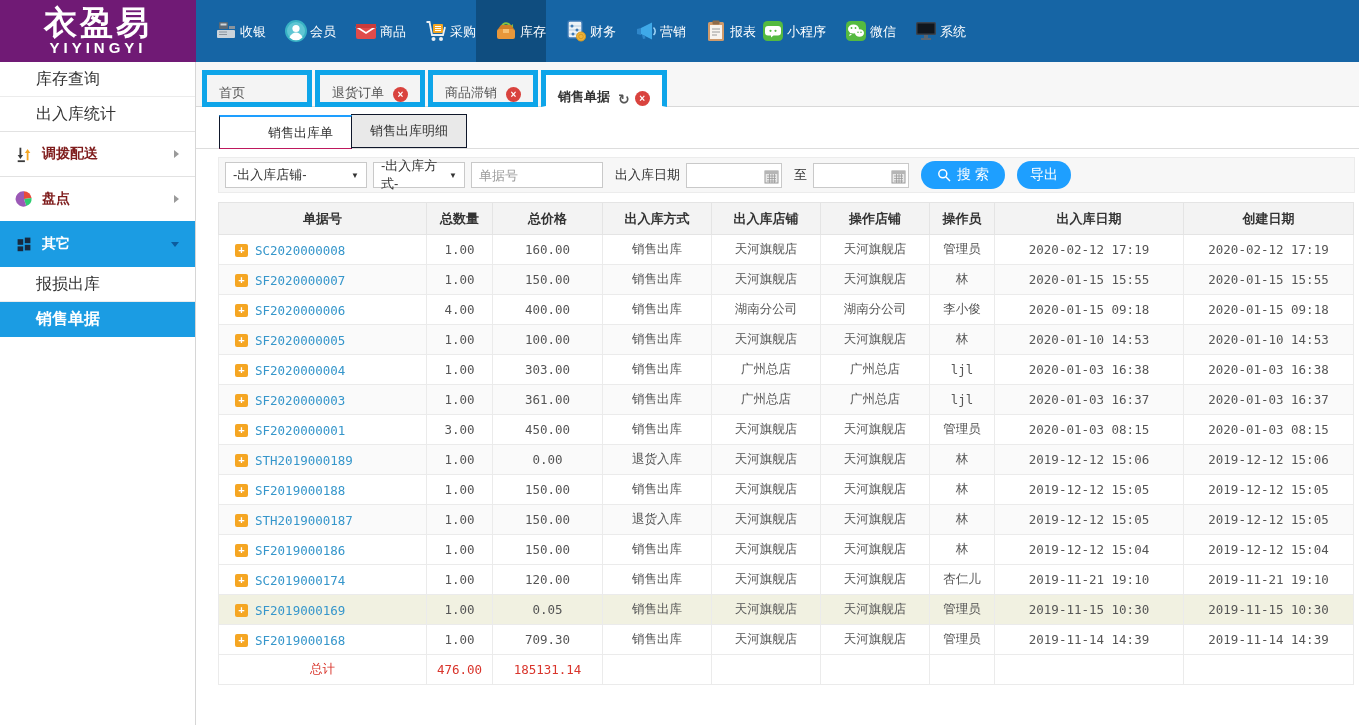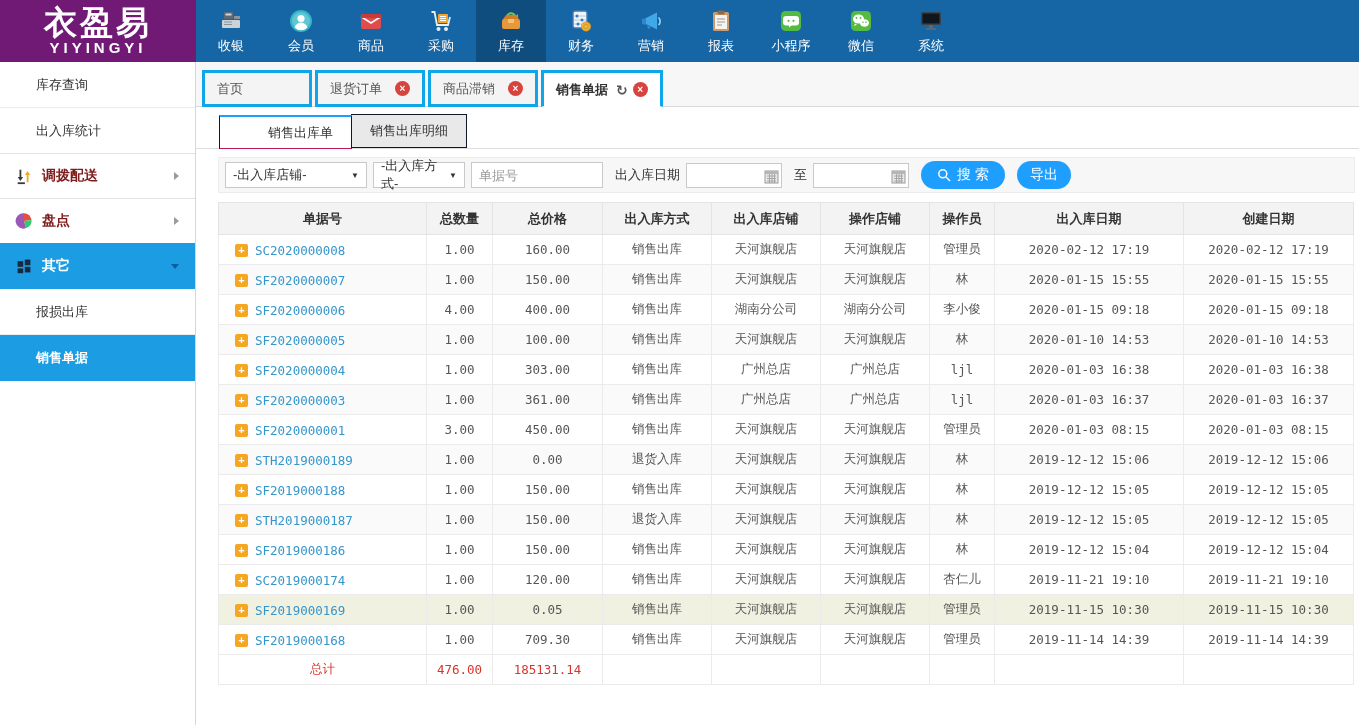--- a/index.html
+++ b/index.html
@@ -6,49 +6,49 @@
   html,body { width:1359px; height:725px; overflow:hidden; background:#fff;
     font-family:"Liberation Sans","DejaVu Sans",sans-serif; }
 
   
   .topbar { height:62px; background:#1665a5; display:flex; align-items:stretch; }
   .logo { width:196px; display:flex; flex-direction:column; align-items:center; justify-content:center;
           color:#fff; background:#701a75; }
   .logo-title { font-size:33px; font-weight:bold; letter-spacing:3px; line-height:34px; }
   .logo-sub { font-size:15px; font-weight:bold; letter-spacing:4px; line-height:16px; }
   .nav { display:flex; }
-  .nav-item { width:70px; display:flex; flex-direction:column; align-items:center; justify-content:center;
+  .nav-item { width:70px; display:flex; flex-direction:row; align-items:center; justify-content:flex-end;
               color:#fff; cursor:pointer; }
   .nav-item.active { background:#0f4d7f; }
   .nav-icon { width:28px; height:28px; display:flex; align-items:center; justify-content:center; }
   .nav-icon svg { display:block; }
   .nav-label { font-size:13px; margin-top:2px; }
 
   
   .main { display:flex; height:663px; }
   .sidebar { width:196px; border-right:1px solid #d6d6d6; background:#fff; }
   .content { flex:1; background:#fff; min-width:0; }
 
   
   .side-item { display:flex; align-items:center; cursor:pointer; border-bottom:1px solid #ececec; }
-  .side-item.plain { height:46px; padding-left:36px; font-size:13px; color:#333; }
+  .side-item.plain { height:35px; padding-left:36px; font-size:16px; color:#333; }
   .side-item.group { height:46px; padding-left:14px; font-size:14px; font-weight:bold; color:#7f1d1d;
                      border-bottom:1px solid #e2e2e2; border-top:1px solid #e2e2e2; margin-top:-1px; }
   .side-item.group.active { background:#1b9ce3; color:#fff; border-color:#1b9ce3; }
   .side-item.plain.selected { background:#1b9ce3; color:#fff; font-weight:bold; border-color:#1b9ce3; }
   .side-icon { width:20px; height:20px; margin-right:8px; display:inline-flex; align-items:center; justify-content:center; }
   .side-label { flex:1; }
   .chev { margin-right:16px; width:0; height:0; display:inline-block; }
   .chev-r { border-left:5px solid #9a9a9a; border-top:4px solid transparent; border-bottom:4px solid transparent; }
   .chev-d { border-top:5px solid #0d5c9e; border-left:4px solid transparent; border-right:4px solid transparent; }
 
   
   .tab-bar { display:flex; padding:8px 0 0 6px; background:#f7f7f7; border-bottom:1px solid #d9d9d9; height:45px; }
-  .tab { min-width:110px; height:37px; display:inline-flex; align-items:center; justify-content:space-between;
-         padding:0 12px; background:#f4f4f4; border:3px solid #0ea5e9; margin-right:3px; font-size:13px; color:#555;
+  .tab { min-width:110px; height:37px; display:inline-flex; align-items:flex-end; justify-content:space-between;
+         padding:0 12px; background:#f4f4f4; border:5px solid #0ea5e9; margin-right:3px; font-size:13px; color:#555;
          cursor:pointer; }
   .tab.active { background:#fff; border-bottom:1px solid #fff; margin-bottom:-1px; color:#333; font-weight:bold; }
   .tab-label { white-space:nowrap; }
   .tab-icons { display:inline-flex; align-items:center; gap:5px; margin-left:8px; }
   .refresh { font-size:14px; font-weight:bold; color:#555; line-height:14px; cursor:pointer; }
   .close { width:15px; height:15px; border-radius:50%; background:#d9433e; color:#fff; font-size:10px;
            line-height:15px; text-align:center; font-weight:bold; cursor:pointer; }
 
   
   .subtab-bar { padding-left:23px; border-bottom:1px solid #ddd; height:42px; margin-top:0; display:flex; align-items:flex-end; }

